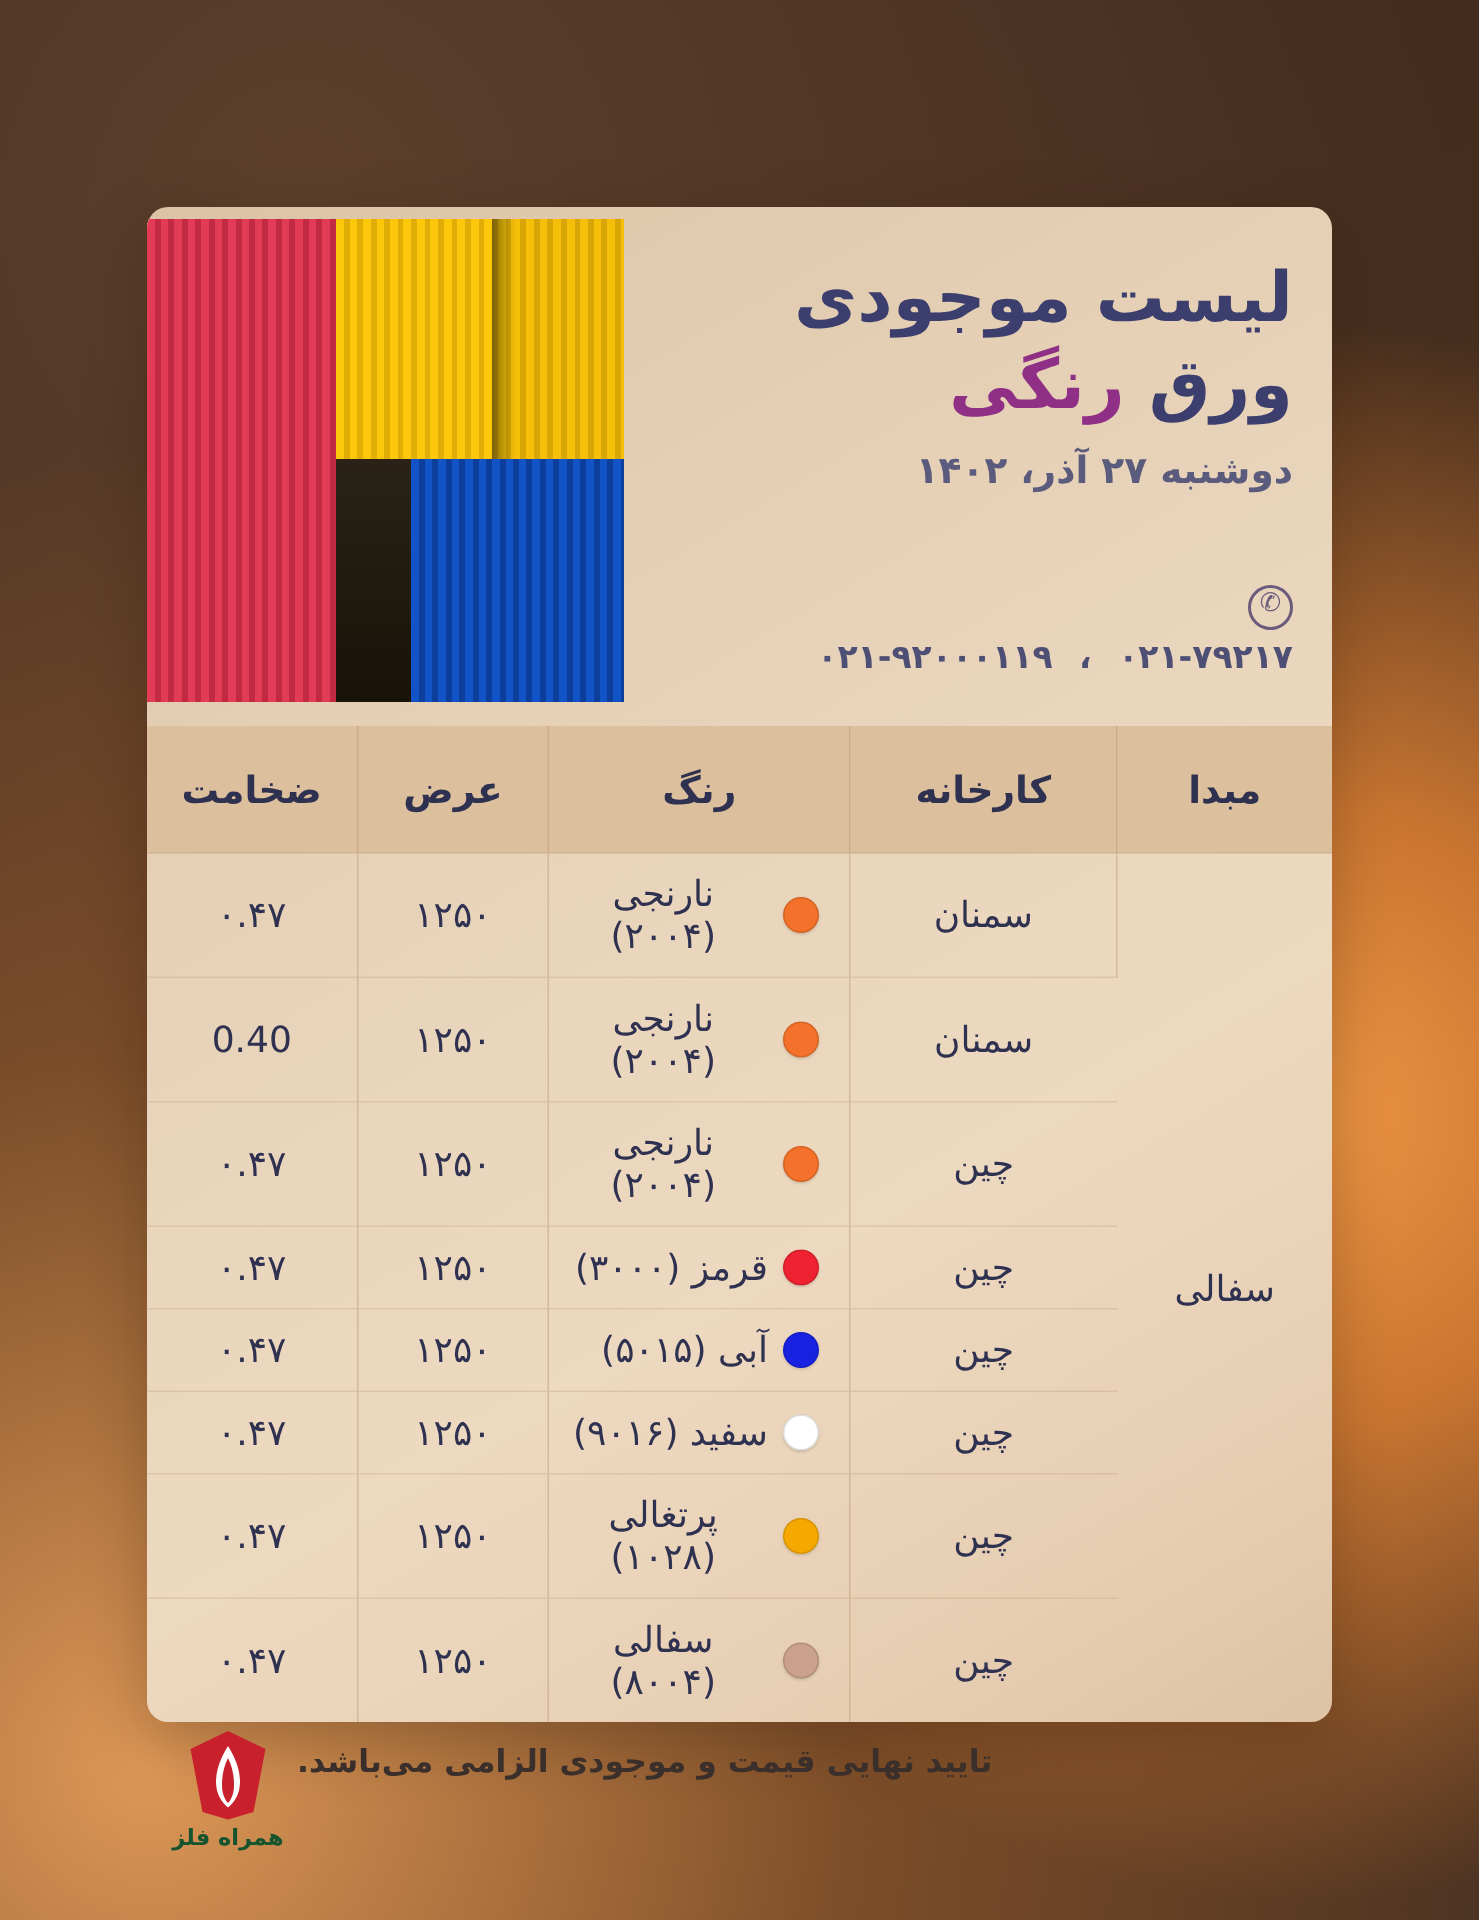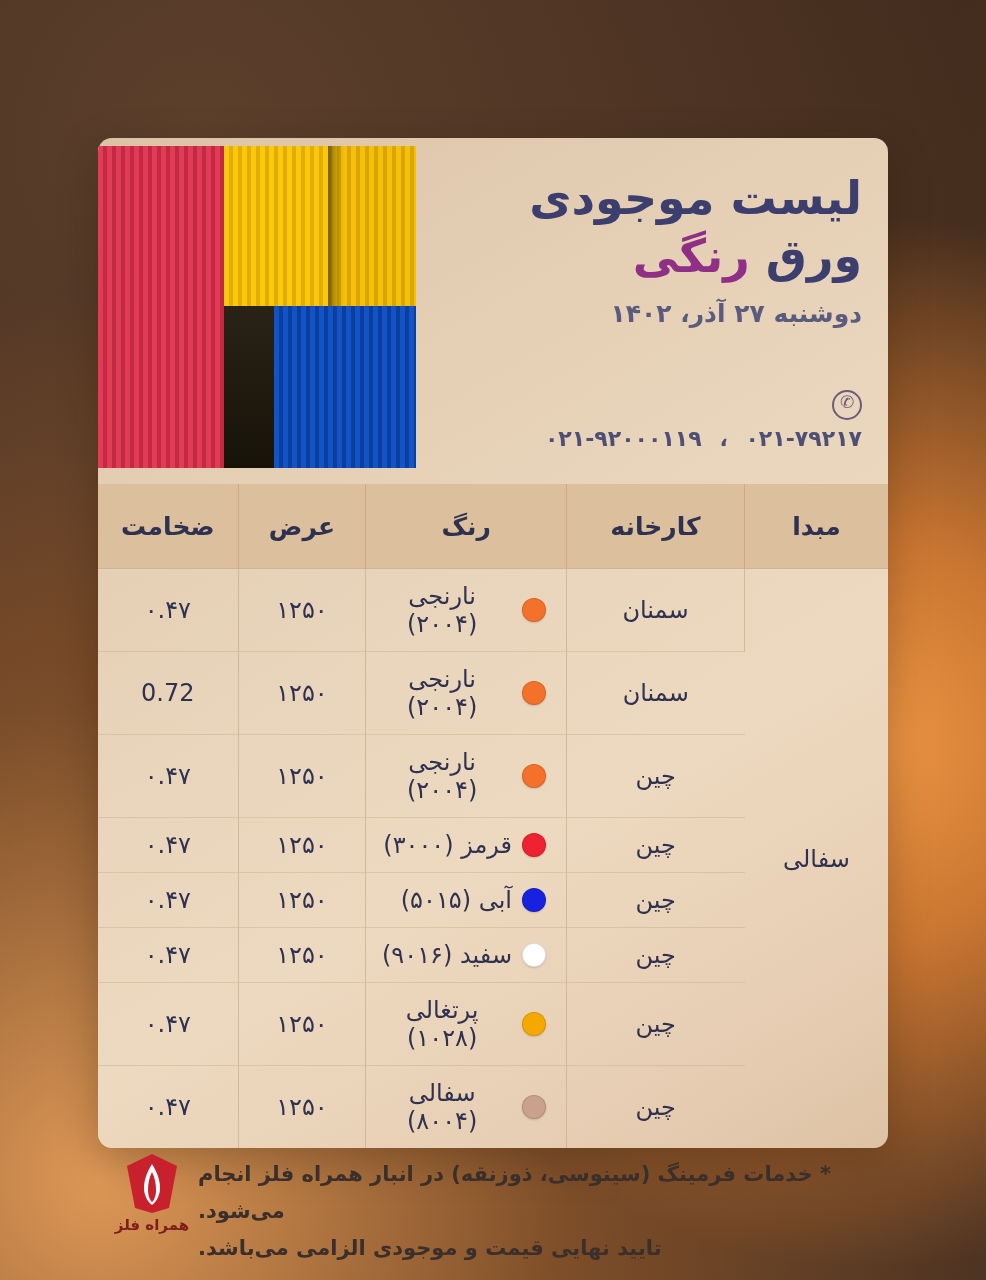--- a/index.html
+++ b/index.html
@@ -270,21 +270,21 @@
     width: 54px;
     height: 62px;
     margin: 0 auto;
     position: relative;
   }
   .logo-mark svg { display: block; }
   .logo-text {
     margin-top: 2px;
     font-size: 15px;
     font-weight: bold;
-    color: #7f1d1d;
+    color: #14532d;
   }
 </style>
 </head>
 <body>
 
 <div class="page">
 
   <div class="card">
 
     <div class="header">
@@ -340,21 +340,21 @@
             </tr>
             <tr>
               <td class="col-factory">سمنان</td>
               <td class="col-color">
                 <div class="color-cell-inner">
                   <span class="swatch" style="background: rgb(243, 113, 42);"></span>
                   <span>نارنجی (۲۰۰۴)</span>
                 </div>
               </td>
               <td class="col-width">۱۲۵۰</td>
-              <td class="col-thk">0.72</td>
+              <td class="col-thk">0.40</td>
             </tr>
             <tr>
               <td class="col-factory">چین</td>
               <td class="col-color">
                 <div class="color-cell-inner">
                   <span class="swatch" style="background: rgb(243, 113, 42);"></span>
                   <span>نارنجی (۲۰۰۴)</span>
                 </div>
               </td>
               <td class="col-width">۱۲۵۰</td>
@@ -415,21 +415,20 @@
               <td class="col-width">۱۲۵۰</td>
               <td class="col-thk">۰.۴۷</td>
             </tr>
           </tbody>
       </table>
     </div>
   </div>
 
   <div class="footer">
     <div class="footer-notes">
-      <div>* خدمات فرمینگ (سینوسی، ذوزنقه) در انبار همراه فلز انجام می‌شود.</div>
       <div>تایید نهایی قیمت و موجودی الزامی می‌باشد.</div>
     </div>
     <div class="logo">
       <div class="logo-mark">
         <svg width="54" height="62" viewBox="0 0 54 62" xmlns="http://www.w3.org/2000/svg">
           <path d="M27 2 L52 14 L44 56 L27 61 L10 56 L2 14 Z" fill="#c8202c"></path>
           <path d="M27 12 C22 20 19 28 19 36 C19 44 23 50 27 53 C31 50 35 44 35 36 C35 28 32 20 27 12 Z" fill="#ffffff"></path>
           <path d="M27 20 C24 26 23 32 23 38 C23 44 25 48 27 50 C29 48 31 44 31 38 C31 32 30 26 27 20 Z" fill="#c8202c"></path>
         </svg>
       </div>

